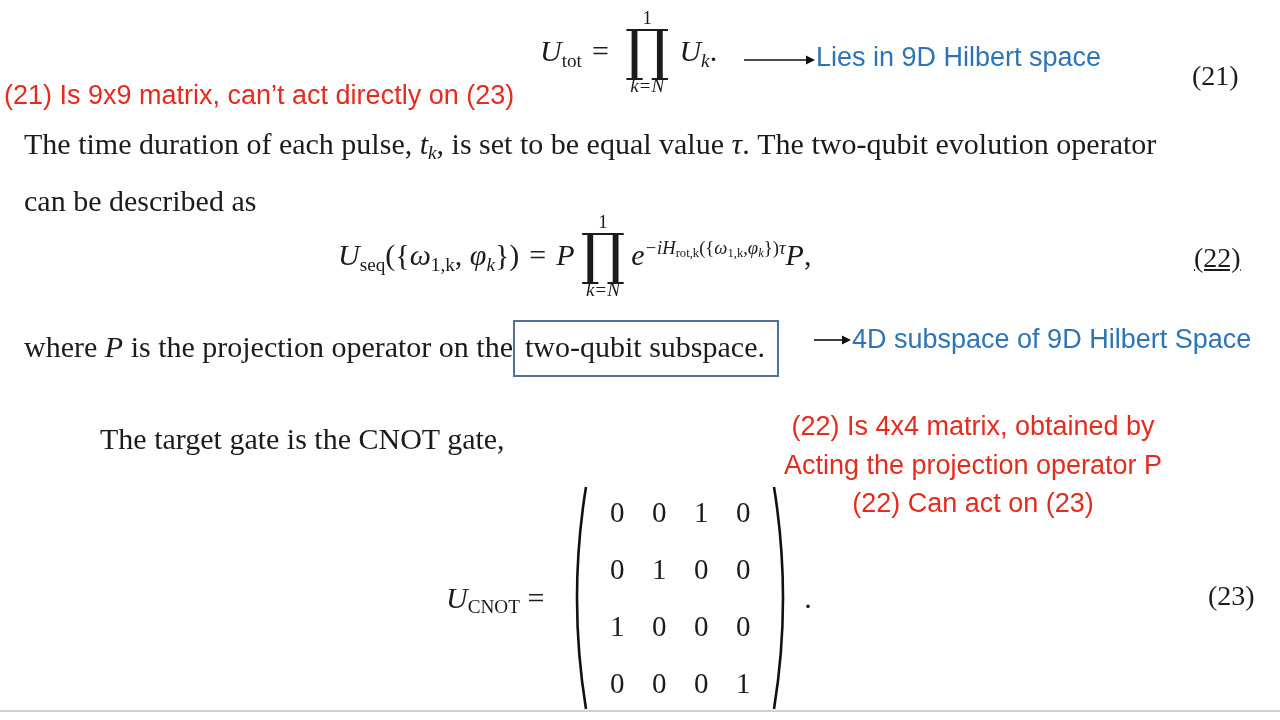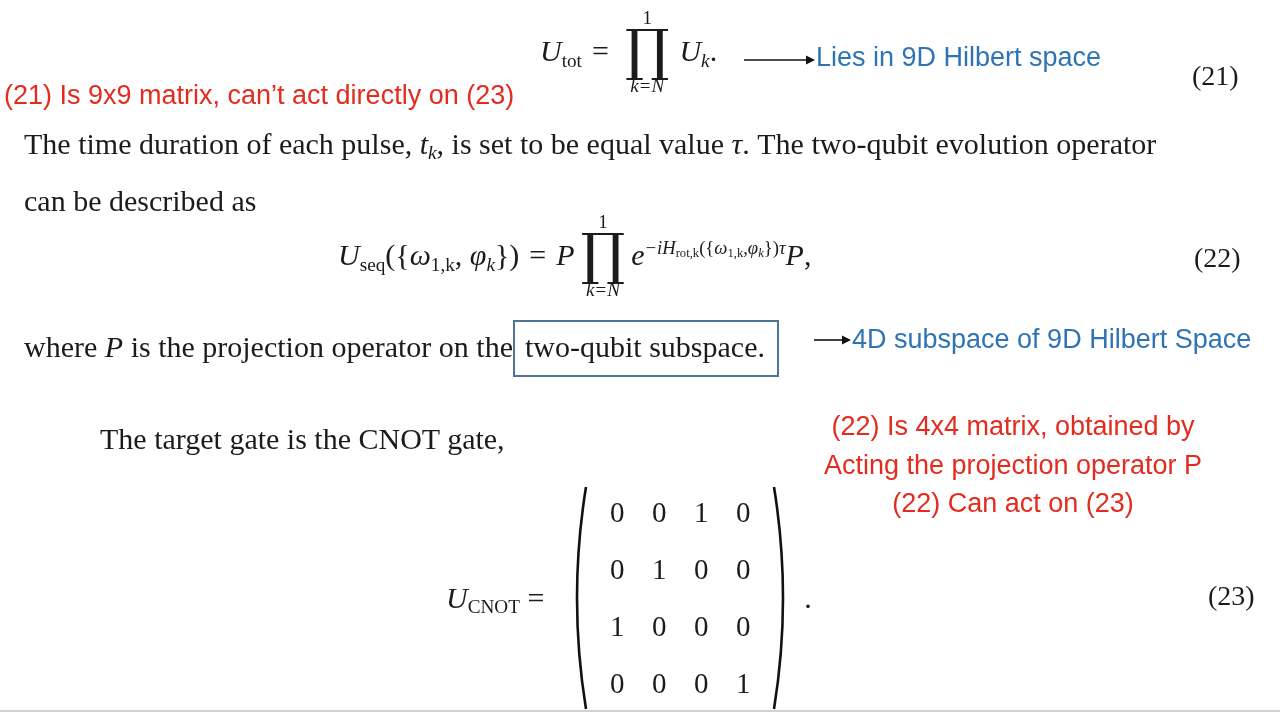--- a/index.html
+++ b/index.html
@@ -76,34 +76,34 @@
     <span class="prodcol">
       <span class="limit">1</span>
       <span class="prodsym">∏</span>
       <span class="limit mi">k=N</span>
     </span>
     <span class="m30"><i class="mi">e</i><sup class="exp"><i class="mi">−iH</i><sub>rot,k</sub><span>({</span><i class="mi">ω</i><sub>1,k</sub><span>,</span><i class="mi">φ</i><sub class="mi">k</sub><span>})</span><i class="mi">τ</i></sup></span>
     <span class="m30 mi">P</span>
       <span class="m30">,</span>
   </div>
 
-  <div class="abs eqnum" style="left:1194px;top:242px;">(22)</div>
+  <div class="abs eqnum" style="left:1194px;top:242px;text-decoration:underline;">(22)</div>
 
   <div class="abs serif body-text" style="left:24px;top:320px;"><span>where </span><i class="mi">P</i><span> is the projection operator on the</span><span class="boxedspan">two-qubit subspace.</span></div>
 
   <svg class="abs arrow-svg" style="left:814px;top:332px;" width="38" height="16" viewBox="0 0 38 16">
     <line x1="0" y1="8" x2="28" y2="8" stroke="#111" stroke-width="1.6"></line>
     <polygon points="28,3.5 37,8 28,12.5" fill="#111"></polygon>
   </svg>
 
   <div class="abs sans blue note" style="left:852px;top:324px;">4D subspace of 9D Hilbert Space</div>
 
   <div class="abs serif body-text" style="left:100px;top:422px;">The target gate is the CNOT gate,</div>
 
-  <div class="abs sans redblock" style="left:770px;top:407px;">
+  <div class="abs sans redblock" style="left:730px;top:407px;">
     <div>(22) Is 4x4 matrix, obtained by</div>
     <div>Acting the projection operator P</div>
     <div>(22) Can act on (23)</div>
   </div>
 
   <div class="abs eqrow" style="left:446px;top:484px;height:228px;">
     <span class="m30" style="margin-right:22px;"><i class="mi">U</i><sub>CNOT</sub> <span>=</span></span>
     <svg width="24" height="228" viewBox="0 0 24 228">
         <path d="M 20 3 Q 2 114 20 225" fill="none" stroke="#111" stroke-width="2.6"></path>
       </svg>

